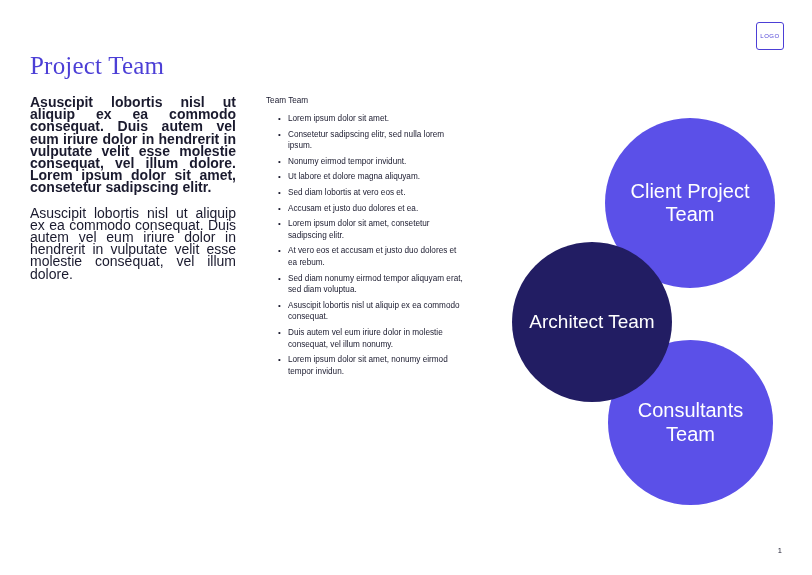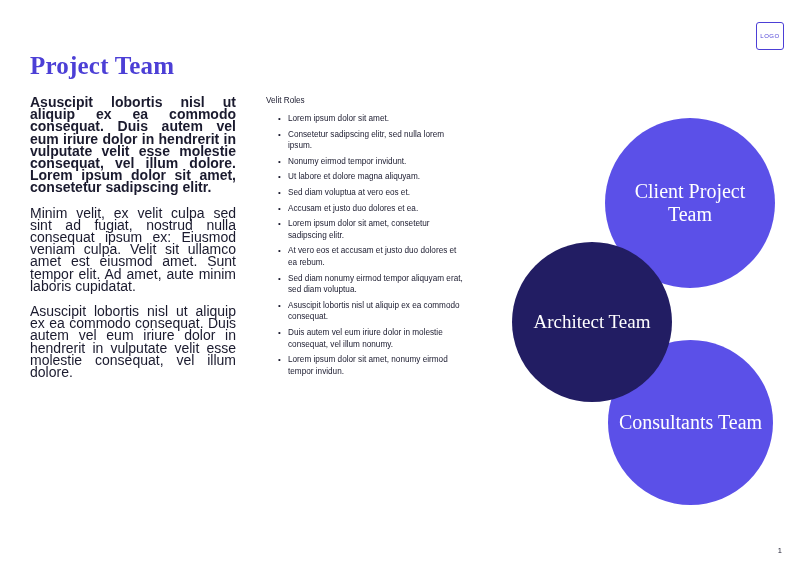--- a/index.html
+++ b/index.html
@@ -43,21 +43,21 @@
   }
 
   
   .page-title {
     position: absolute;
     left: 30px;
     top: 52px;
     font-family: "Liberation Serif", serif;
     font-size: 25px;
     color: #4c3fd6;
-    font-weight: bold;
+    font-weight: normal;
     letter-spacing: 0.2px;
   }
 
   
   .left-col {
     position: absolute;
     left: 30px;
     top: 96px;
     width: 206px;
     font-size: 14px;
@@ -111,21 +111,21 @@
     width: 290px;
     height: 370px;
   }
   .circle {
     position: absolute;
     border-radius: 50%;
     display: flex;
     align-items: center;
     justify-content: center;
     text-align: center;
-    font-family: Liberation Serif, serif;
+    font-family: Liberation Sans, sans-serif;
     color: #ffffff;
     line-height: 1.16;
   }
   .circle-client {
     left: 100px;
     top: 0px;
     width: 170px;
     height: 170px;
     background: #5b50e8;
     font-size: 20px;
@@ -166,32 +166,31 @@
 <div class="page">
 
   <div class="logo-box">
     <span>LOGO</span>
   </div>
 
   <div class="page-title">Project Team</div>
 
   <div class="left-col">
     <p class="lead">Asuscipit lobortis nisl ut aliquip ex ea commodo consequat. Duis autem vel eum iriure dolor in hendrerit in vulputate velit esse molestie consequat, vel illum dolore. Lorem ipsum dolor sit amet, consetetur sadipscing elitr.</p>
-    <p>Minim velit, ex velit culpa sed sint ad fugiat, nostrud nulla consequat ipsum ex: Eiusmod veniam culpa. Velit sit ullamco amet est eiusmod amet. Sunt tempor elit. Ad amet, aute minim laboris cupidatat.</p>
     <p>Asuscipit lobortis nisl ut aliquip ex ea commodo consequat. Duis autem vel eum iriure dolor in hendrerit in vulputate velit esse molestie consequat, vel illum dolore.</p>
   </div>
 
   <div class="mid-col">
-    <div class="sub-head">Velit Roles</div>
+    <div class="sub-head">Team Team</div>
     <ul>
       <li>Lorem ipsum dolor sit amet.</li>
       <li>Consetetur sadipscing elitr, sed nulla lorem ipsum.</li>
       <li>Nonumy eirmod tempor invidunt.</li>
       <li>Ut labore et dolore magna aliquyam.</li>
-      <li>Sed diam voluptua at vero eos et.</li>
+      <li>Sed diam lobortis at vero eos et.</li>
       <li>Accusam et justo duo dolores et ea.</li>
       <li>Lorem ipsum dolor sit amet, consetetur sadipscing elitr.</li>
       <li>At vero eos et accusam et justo duo dolores et ea rebum.</li>
       <li>Sed diam nonumy eirmod tempor aliquyam erat, sed diam voluptua.</li>
       <li>Asuscipit lobortis nisl ut aliquip ex ea commodo consequat.</li>
       <li>Duis autem vel eum iriure dolor in molestie consequat, vel illum nonumy.</li>
       <li>Lorem ipsum dolor sit amet, nonumy eirmod tempor invidun.</li>
     </ul>
   </div>
 

